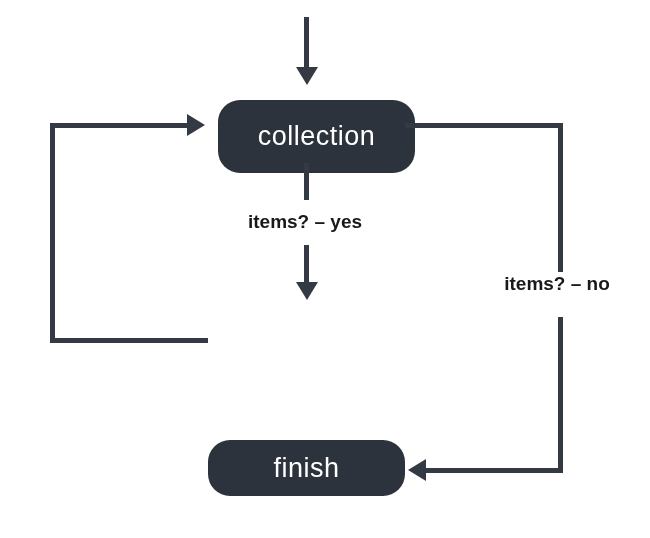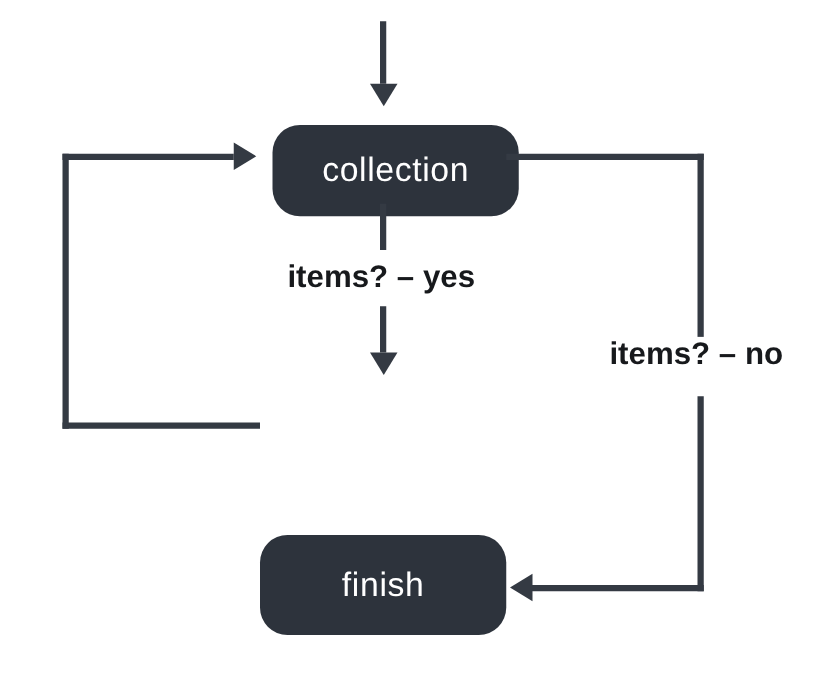--- a/index.html
+++ b/index.html
@@ -27,21 +27,21 @@
     color: var(--node-text);
     border-radius: 22px;
     display: flex;
     align-items: center;
     justify-content: center;
     font-size: 27px;
     letter-spacing: 0.5px;
   }
   .node-collection { left: 218px; top: 90px;  width: 197px; height: 73px; margin-top: 10px; }
   .node-condition  { left: 208px; top: 303px; width: 200px; height: 75px; }
-  .node-finish     { left: 208px; top: 428px; width: 197px; height: 80px; }
+  .node-finish     { left: 208px; top: 440px; width: 197px; height: 56px; }
 
   .line { position: absolute; background: var(--line); }
 
   
   .line-top-entry        { left: 304px; top: 17px;  width: 5px;   height: 50px; }
   
   .line-mid-seg1         { left: 304px; top: 163px; width: 5px;   height: 37px; }
   .line-mid-seg2         { left: 304px; top: 245px; width: 5px;   height: 37px; }
   
   .line-loop-bottom      { left: 50px;  top: 338px; width: 158px; height: 5px;  }
@@ -70,21 +70,21 @@
     border-right: 18px solid var(--line);
   }
   .ah-top-entry      { left: 296px; top: 67px;  }
   .ah-into-condition { left: 296px; top: 282px; }
   .ah-into-collection{ left: 187px; top: 114px; }
   .ah-into-finish    { left: 408px; top: 459px; }
 
   .edge-label {
     position: absolute;
     transform: translate(-50%, -50%);
-    font-size: 25px;
+    font-size: 19px;
     font-weight: bold;
     color: var(--label-text);
     background: var(--background);
     white-space: nowrap;
     padding: 0 3px;
   }
   .label-yes { left: 305px; top: 222px; }
   .label-no  { left: 557px; top: 284px; }
 </style>
 </head>

